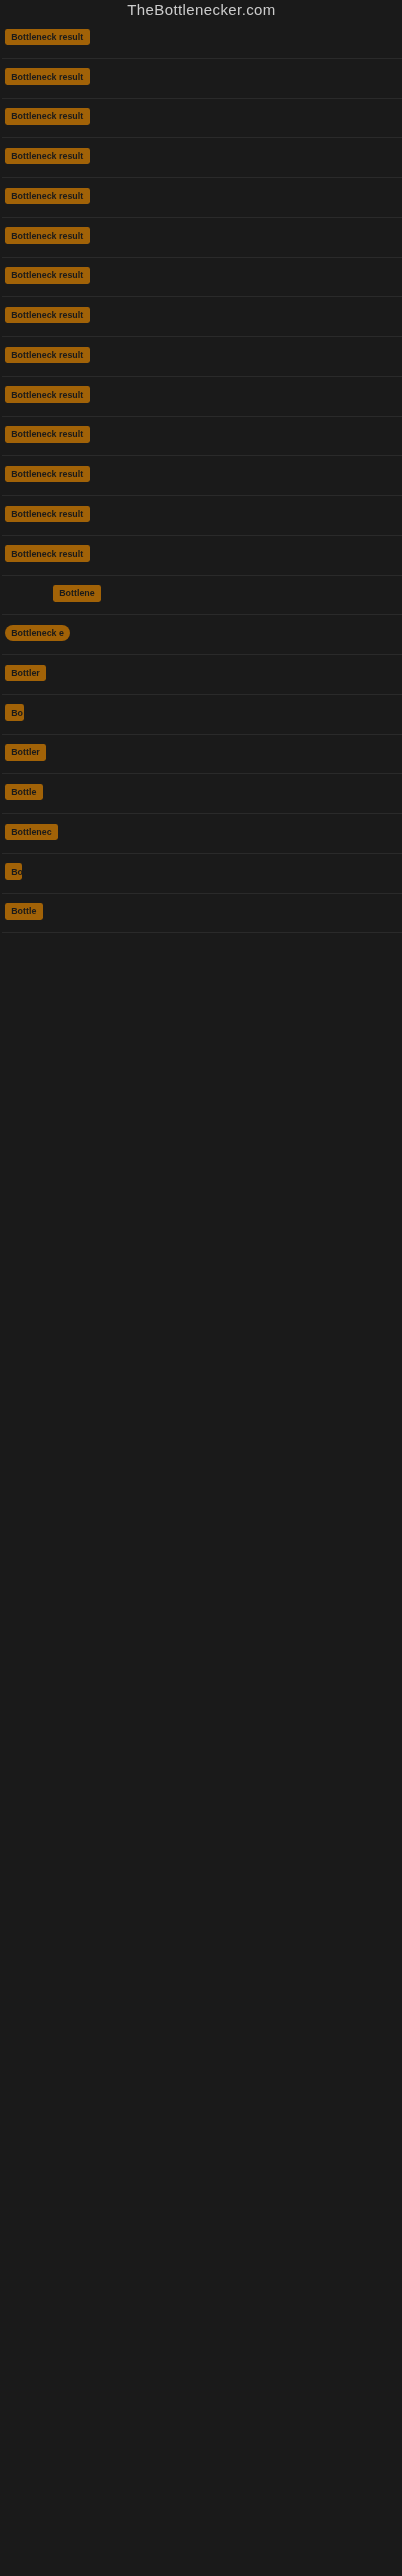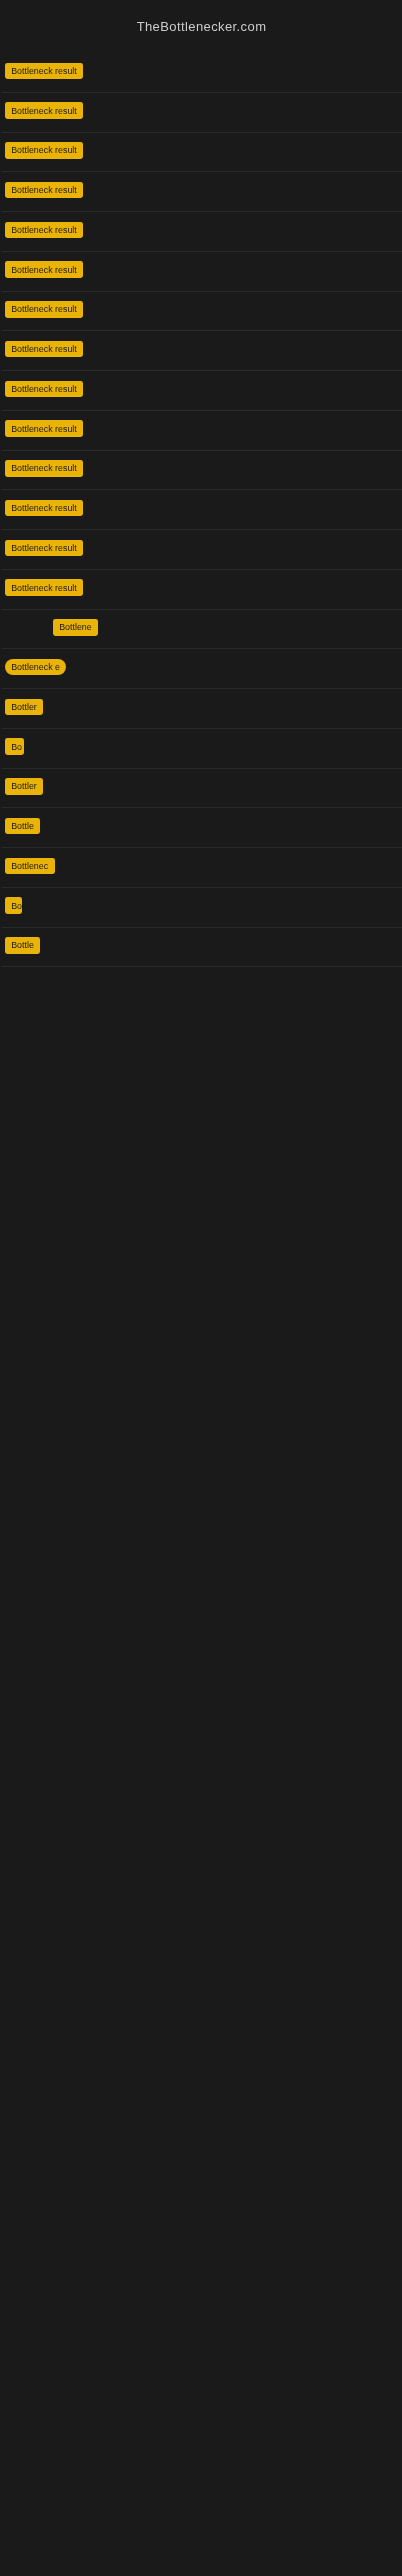--- a/index.html
+++ b/index.html
@@ -12,31 +12,31 @@
       width: 403px;
       min-height: 2576px;
       background-color: #1a1a1a;
       font-family: Arial, sans-serif;
       position: relative;
     }
 
     .site-title {
       text-align: center;
       color: #cccccc;
-      font-size: 13px;
-      padding: 19px 0;
+      font-size: 15px;
+      padding: 1px 0;
       letter-spacing: 0.4px;
     }
 
     .bottleneck-badge {
       display: inline-block;
-      background-color: #eab308;
+      background-color: #a16207;
       color: #1a1a1a;
       font-size: 8.9px;
-      font-weight: normal;
+      font-weight: bold;
       padding: 3.2px 6.4px;
       border-radius: 2.4px;
       white-space: nowrap;
       overflow: hidden;
     }
 
     .result-item {
       margin-left: 1.6px;
       margin-bottom: 0px;
       padding: 9.7px 3.2px;

